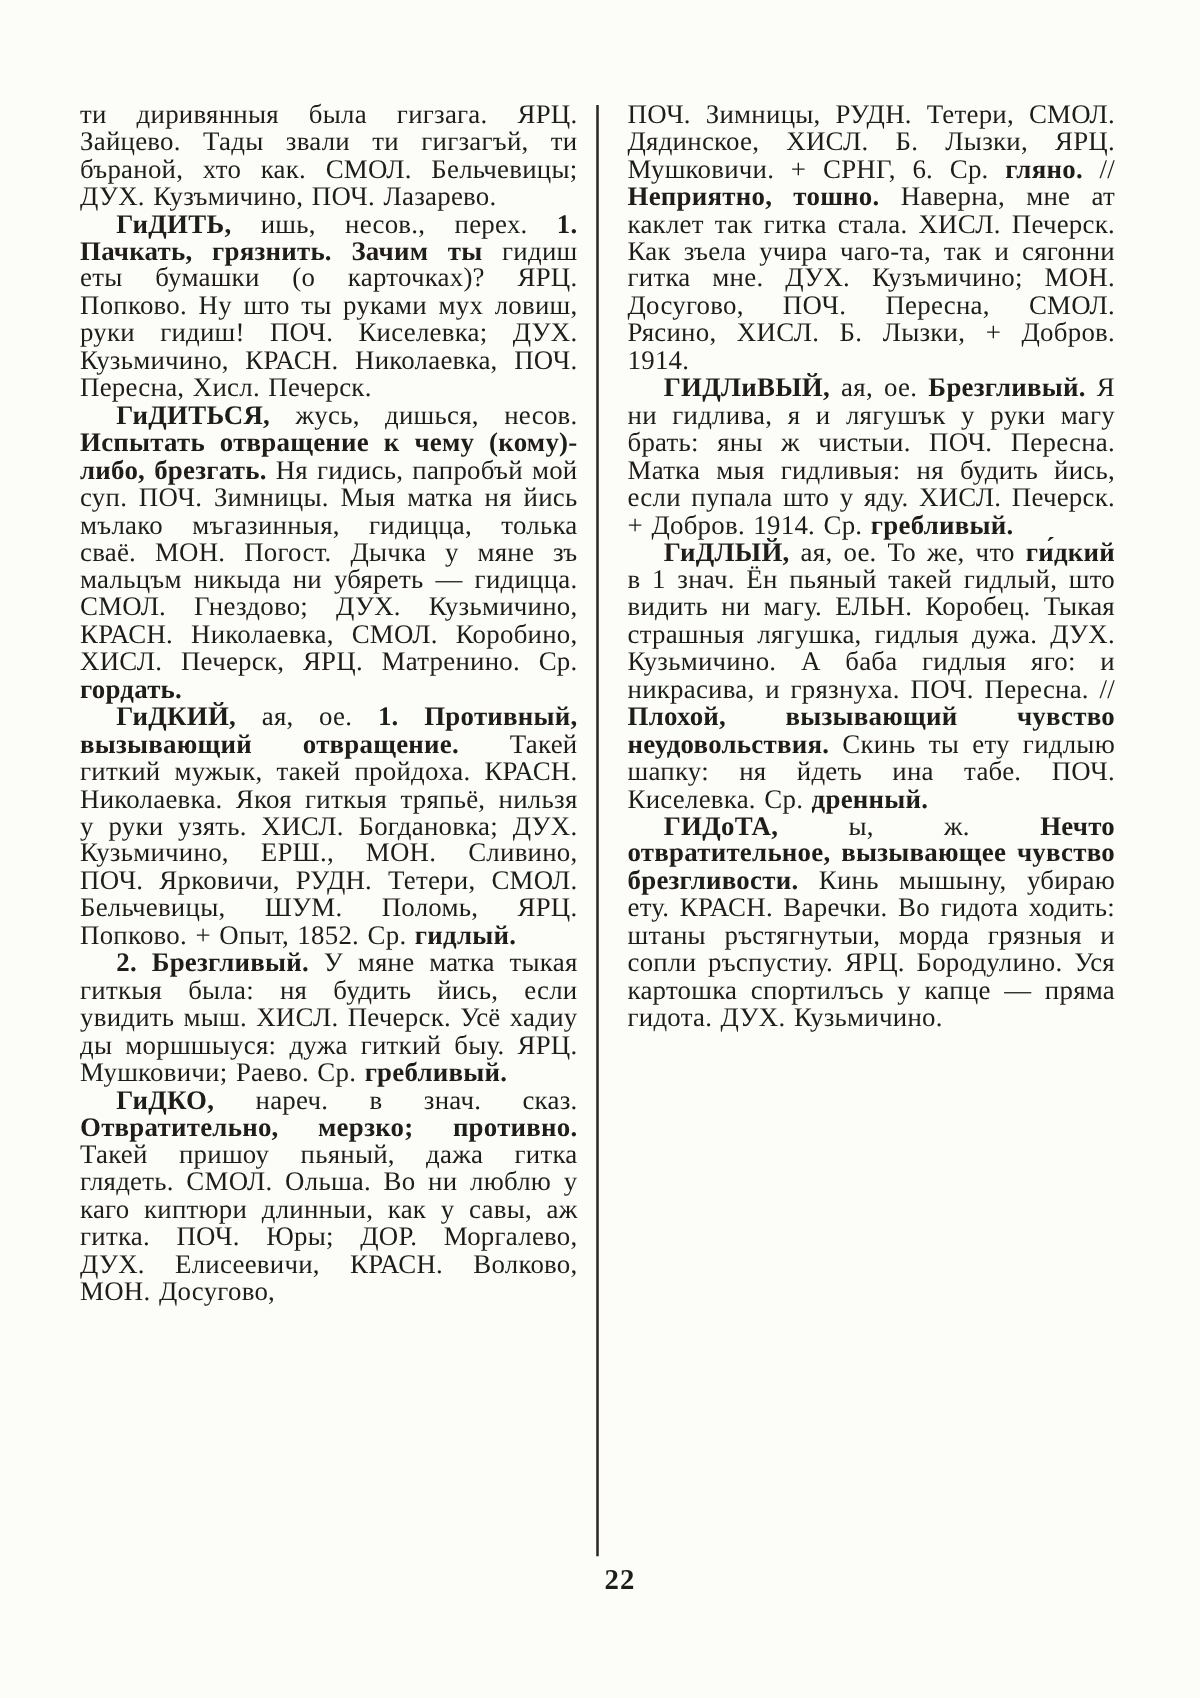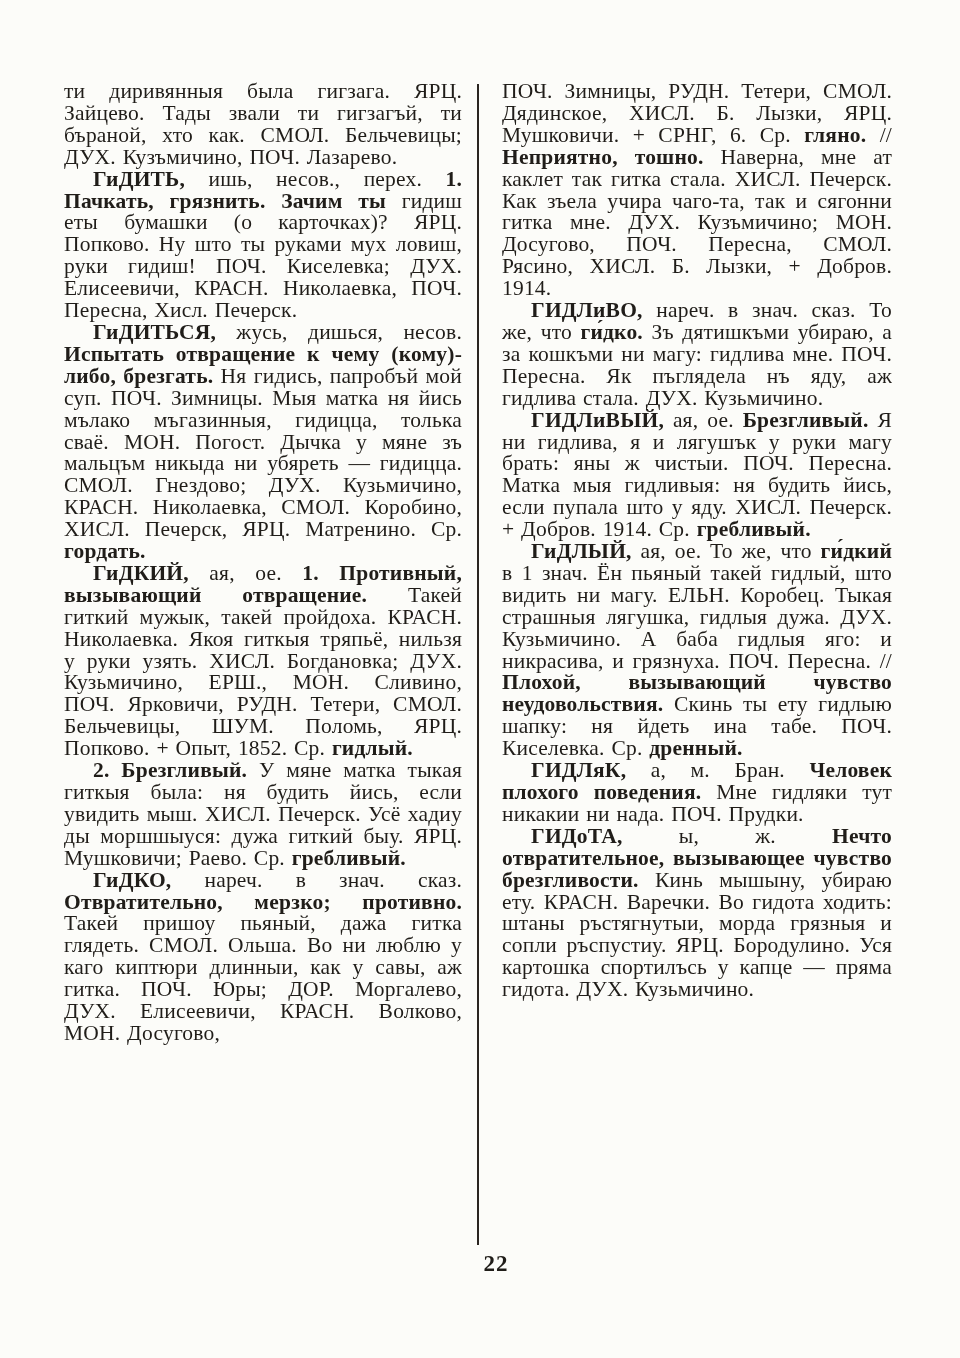--- a/index.html
+++ b/index.html
@@ -53,29 +53,27 @@
     font-weight: bold;
     letter-spacing: 1px;
   }
 </style>
 </head>
 <body>
 
 <div class="page">
   <div class="col col-left" id="col-left">
       <p class="no-indent"><span>ти диривянныя была гигзага. ЯРЦ. Зайцево. Тады звали ти гигзагъй, ти бъраной, хто как. СМОЛ. Бельчевицы; ДУХ. Кузъмичино, ПОЧ. Лазарево.</span></p>
-      <p><b>ГиДИТЬ,</b><span> ишь, несов., перех. </span><b>1. Пачкать, грязнить. Зачим ты </b><span>гидиш еты бумашки (о карточках)? ЯРЦ. Попково. Ну што ты руками мух ловиш, руки гидиш! ПОЧ. Киселевка; ДУХ. Елисеевичи, КРАСН. Николаевка, ПОЧ. Пересна, Хисл. Печерск.</span></p>
+      <p><b>ГиДИТЬ,</b><span> ишь, несов., перех. </span><b>1. Пачкать, грязнить. Зачим ты </b><span>гидиш еты бумашки (о карточках)? ЯРЦ. Попково. Ну што ты руками мух ловиш, руки гидиш! ПОЧ. Киселевка; ДУХ. Кузьмичино, КРАСН. Николаевка, ПОЧ. Пересна, Хисл. Печерск.</span></p>
       <p><b>ГиДИТЬСЯ,</b><span> жусь, дишься, несов. </span><b>Испытать отвращение к чему (кому)-либо, брезгать.</b><span> Ня гидись, папробъй мой суп. ПОЧ. Зимницы. Мыя матка ня йись мълако мъгазинныя, гидицца, толька сваё. МОН. Погост. Дычка у мяне зъ мальцъм никыда ни убяреть — гидицца. СМОЛ. Гнездово; ДУХ. Кузьмичино, КРАСН. Николаевка, СМОЛ. Коробино, ХИСЛ. Печерск, ЯРЦ. Матренино. Ср. </span><b>гордать.</b></p>
       <p><b>ГиДКИЙ,</b><span> ая, ое. </span><b>1. Противный, вызывающий отвращение.</b><span> Такей гиткий мужык, такей пройдоха. КРАСН. Николаевка. Якоя гиткыя тряпьё, нильзя у руки узять. ХИСЛ. Богдановка; ДУХ. Кузьмичино, ЕРШ., МОН. Сливино, ПОЧ. Ярковичи, РУДН. Тетери, СМОЛ. Бельчевицы, ШУМ. Поломь, ЯРЦ. Попково. + Опыт, 1852. Ср. </span><b>гидлый.</b></p>
       <p><b>2. Брезгливый.</b><span> У мяне матка тыкая гиткыя была: ня будить йись, если увидить мыш. ХИСЛ. Печерск. Усё хадиу ды моршшыуся: дужа гиткий быу. ЯРЦ. Мушковичи; Раево. Ср. </span><b>гребливый.</b></p>
       <p><b>ГиДКО,</b><span> нареч. в знач. сказ. </span><b>Отвратительно, мерзко; противно.</b><span> Такей пришоу пьяный, дажа гитка глядеть. СМОЛ. Ольша. Во ни люблю у каго киптюри длинныи, как у савы, аж гитка. ПОЧ. Юры; ДОР. Моргалево, ДУХ. Елисеевичи, КРАСН. Волково, МОН. Досугово,</span></p>
     </div>
   <div class="divider"></div>
   <div class="col col-right" id="col-right">
       <p class="no-indent"><span>ПОЧ. Зимницы, РУДН. Тетери, СМОЛ. Дядинское, ХИСЛ. Б. Лызки, ЯРЦ. Мушковичи. + СРНГ, 6. Ср. </span><b>гляно.</b><span> // </span><b>Неприятно, тошно.</b><span> Наверна, мне ат каклет так гитка стала. ХИСЛ. Печерск. Как зъела учира чаго-та, так и сягонни гитка мне. ДУХ. Кузъмичино; МОН. Досугово, ПОЧ. Пересна, СМОЛ. Рясино, ХИСЛ. Б. Лызки, + Добров. 1914.</span></p>
-      <p><b>ГИДЛиВО,</b><span> нареч. в знач. сказ. То же, что </span><b>ги́дко.</b><span> Зъ дятишкъми убираю, а за кошкъми ни магу: гидлива мне. ПОЧ. Пересна. Як пъгляделa нъ яду, аж гидлива стала. ДУХ. Кузьмичино.</span></p>
       <p><b>ГИДЛиВЫЙ,</b><span> ая, ое. </span><b>Брезгливый.</b><span> Я ни гидлива, я и лягушък у руки магу брать: яны ж чистыи. ПОЧ. Пересна. Матка мыя гидливыя: ня будить йись, если пупала што у яду. ХИСЛ. Печерск. + Добров. 1914. Ср. </span><b>гребливый.</b></p>
       <p><b>ГиДЛЫЙ,</b><span> ая, ое. То же, что </span><b>ги́дкий</b><span> в 1 знач. Ён пьяный такей гидлый, што видить ни магу. ЕЛЬН. Коробец. Тыкая страшныя лягушка, гидлыя дужа. ДУХ. Кузьмичино. А баба гидлыя яго: и никрасива, и грязнуха. ПОЧ. Пересна. // </span><b>Плохой, вызывающий чувство неудовольствия.</b><span> Скинь ты ету гидлыю шапку: ня йдеть ина табе. ПОЧ. Киселевка. Ср. </span><b>дренный.</b></p>
-      <p><b>ГИДЛяК,</b><span> а, м. Бран. </span><b>Человек плохого поведения.</b><span> Мне гидляки тут никакии ни нада. ПОЧ. Прудки.</span></p>
       <p><b>ГИДоТА,</b><span> ы, ж. </span><b>Нечто отвратительное, вызывающее чувство брезгливости.</b><span> Кинь мышыну, убираю ету. КРАСН. Варечки. Во гидота ходить: штаны ръстягнутыи, морда грязныя и сопли ръспустиу. ЯРЦ. Бородулино. Уся картошка спортилъсь у капце — пряма гидота. ДУХ. Кузьмичино.</span></p>
     </div>
   <div class="pageno">22</div>
 </div>
 
 </body></html>

